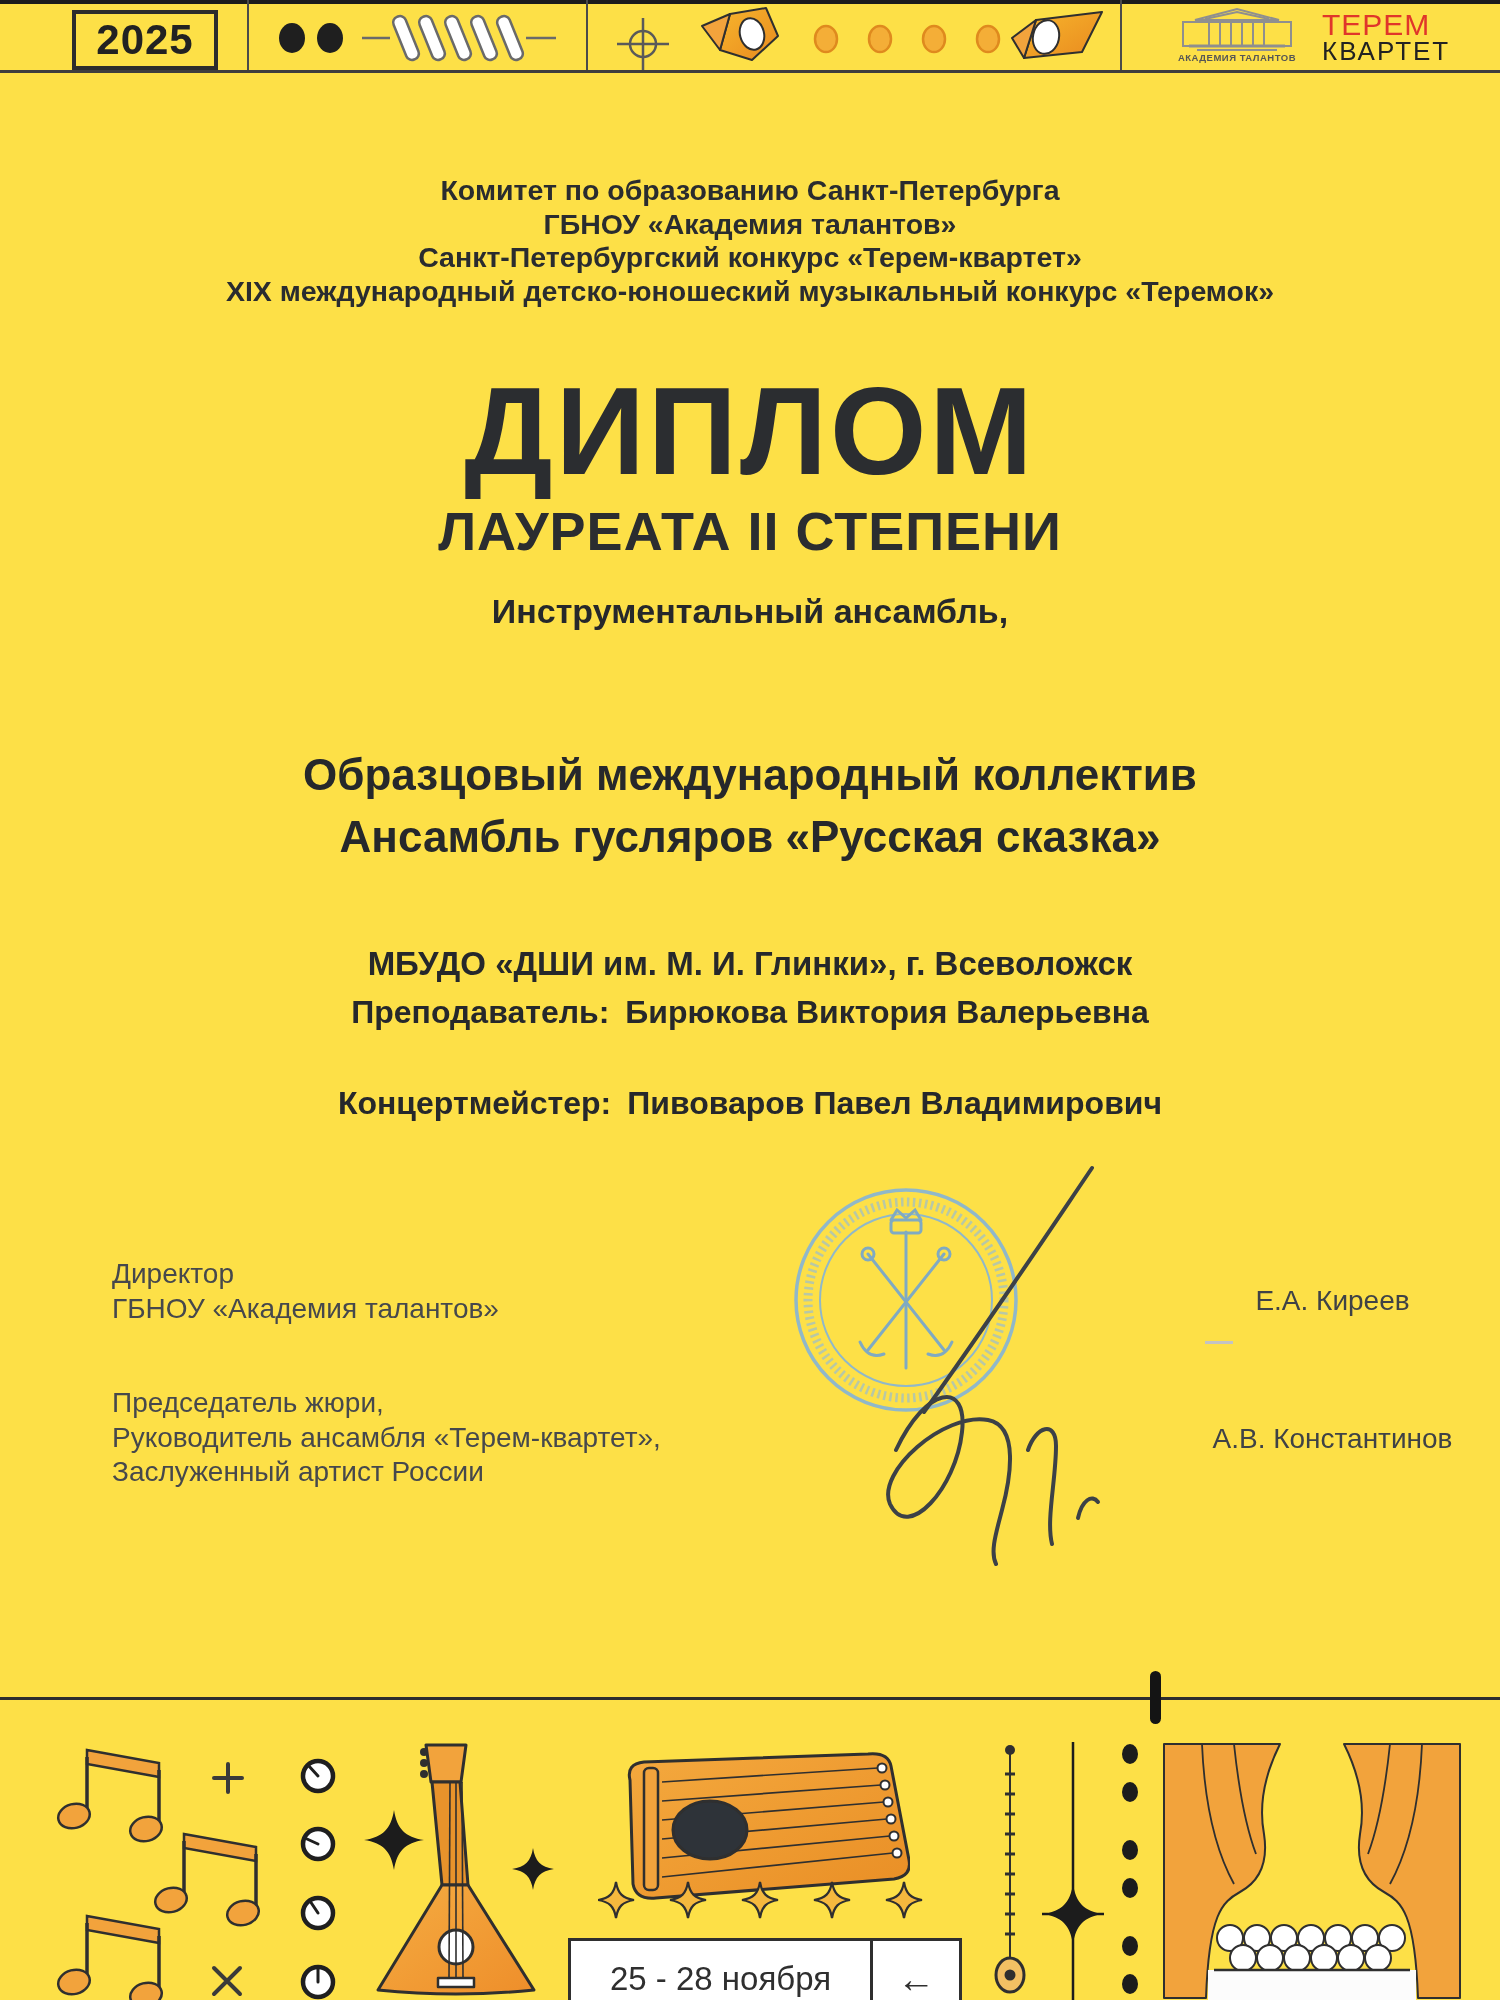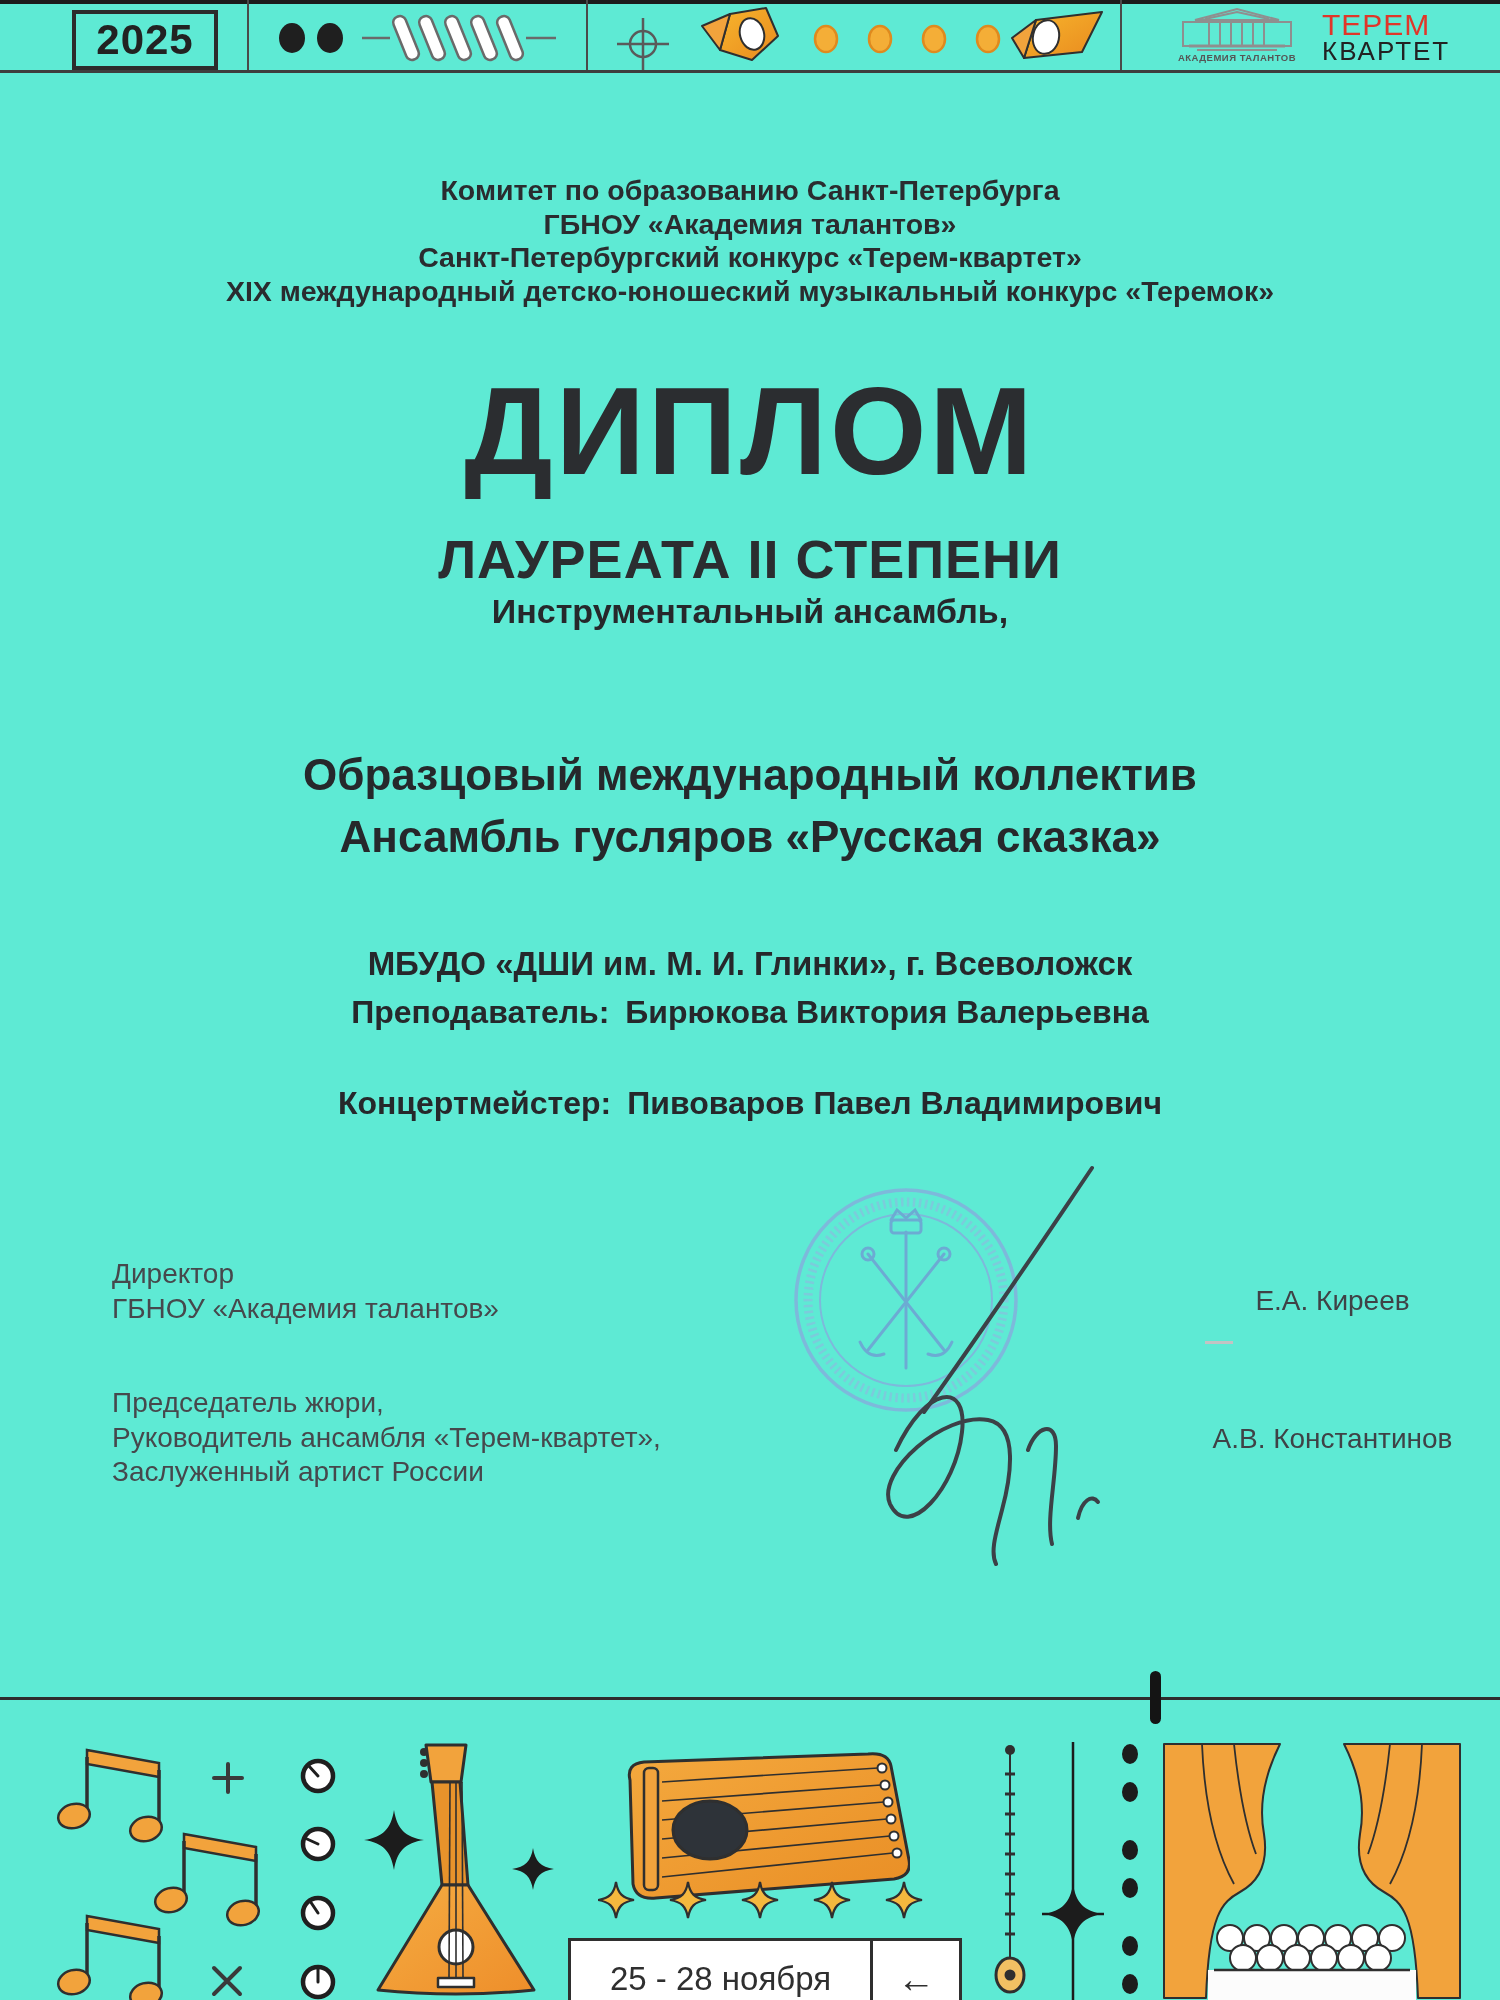--- a/index.html
+++ b/index.html
@@ -1,35 +1,35 @@
 <!DOCTYPE html>
 <html><head>
 <meta charset="utf-8">
 <style>
   html,body{margin:0;padding:0;background:#e9e9e9}
-  .page{position:relative;width:1500px;height:2000px;margin:0 auto;background:#5eead4;
+  .page{position:relative;width:1500px;height:2000px;margin:0 auto;background:#fde047;
         overflow:hidden;font-family:"Liberation Sans","DejaVu Sans",sans-serif;color:#2b2d30}
   .abs{position:absolute}
   .ctr{position:absolute;left:0;width:100%;text-align:center;white-space:nowrap}
   .top-edge{position:absolute;top:0;left:0;width:100%;height:4px;background:#1c1c1c}
   
   .hdr-line{position:absolute;top:70px;left:0;width:100%;height:3px;background:#3e3e3e}
   .vdiv{position:absolute;top:0;width:2px;height:71px;background:#4a4a4a}
   .year-box{position:absolute;top:10px;left:72px;width:138px;height:52px;border:4px solid #2c2c2c;
             display:flex;align-items:center;justify-content:center;font-size:42px;font-weight:700;
             letter-spacing:1px;color:#222}
   .academy-caption{position:absolute;top:52px;left:1157px;width:160px;text-align:center;
                    font-size:9.5px;letter-spacing:.5px;color:#555;font-weight:700}
   .terem-logo{position:absolute;top:11px;left:1322px;width:170px;line-height:27px;white-space:nowrap}
   .terem-red{font-size:30px;font-weight:400;color:#E0362A;letter-spacing:1px}
   .terem-black{font-size:26px;font-weight:400;color:#222;letter-spacing:2px}
   
   .org{top:174px;font-size:28.5px;font-weight:700;line-height:33.5px;color:#2a2c2f}
   .title{top:360px;font-size:124px;font-weight:800;letter-spacing:3px;color:#2b2d30}
-  .subtitle{top:528px;font-size:54px;font-weight:800;letter-spacing:1px;color:#2b2d30}
+  .subtitle{top:500px;font-size:54px;font-weight:800;letter-spacing:1px;color:#2b2d30}
   .nomination{top:592px;font-size:34px;font-weight:700;color:#26282b}
   .category{top:668px;font-size:34px;font-weight:400;color:#303234}
   .awardee{top:744px;font-size:44px;font-weight:700;line-height:62px;color:#26282b}
   .school{top:945px;font-size:33px;font-weight:700;color:#26282b}
   .teacher{top:994px;font-size:32px;font-weight:700;color:#26282b}
   .concert{top:1085px;font-size:32px;font-weight:700;color:#26282b}
   .lblgap{margin-right:16px}
   
   .sig-left{position:absolute;left:112px;font-size:28px;font-weight:400;color:#46484c;line-height:34.5px;white-space:nowrap}
   .sig-name{position:absolute;left:1160px;width:345px;text-align:center;font-size:28px;color:#3f4246;white-space:nowrap}

